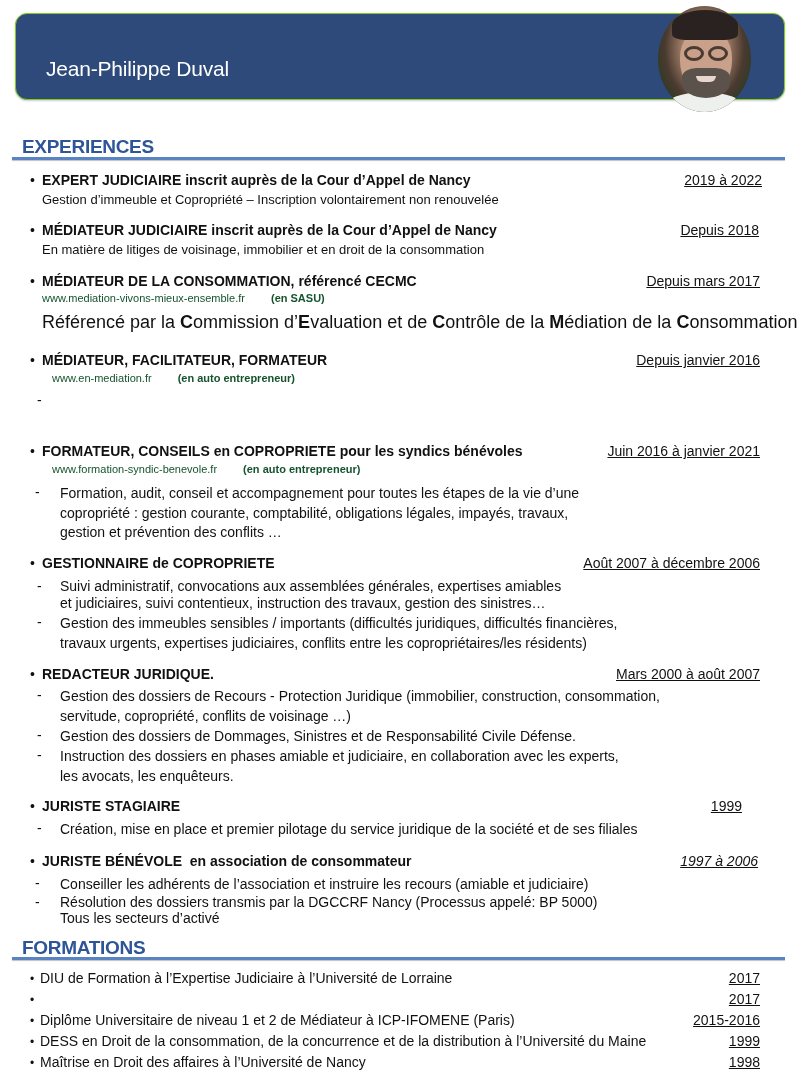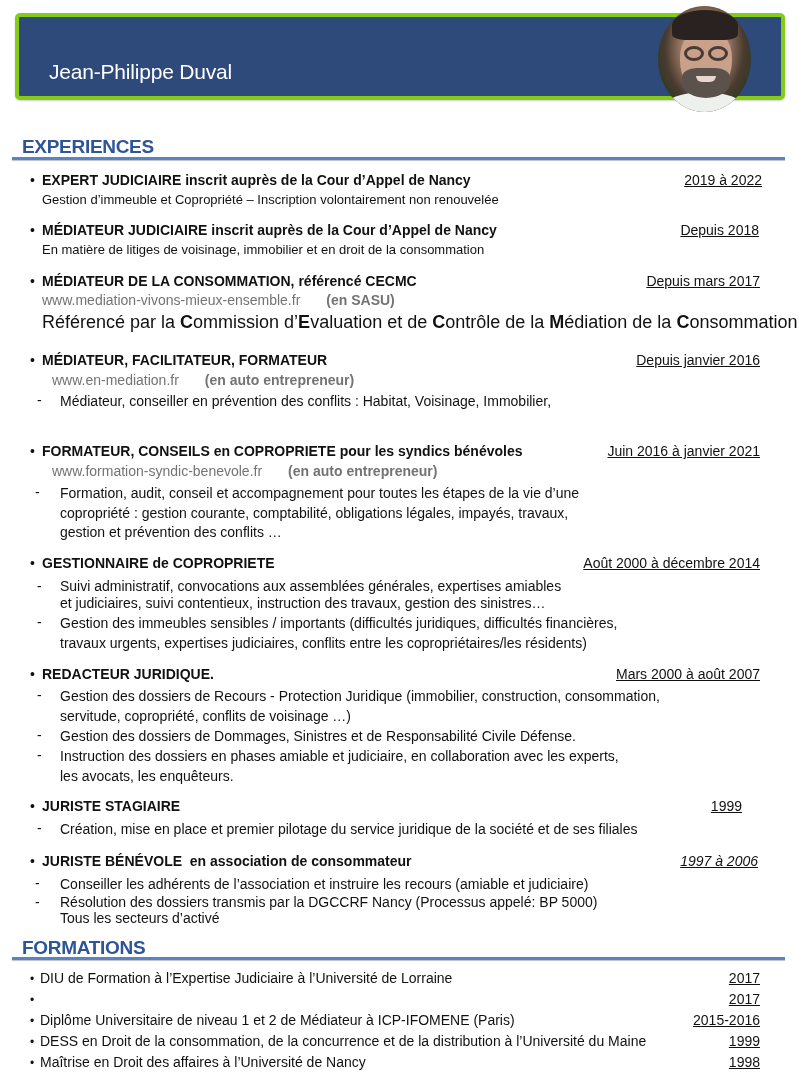--- a/index.html
+++ b/index.html
@@ -1,22 +1,22 @@
 <!DOCTYPE html>
 <html><head>
   <meta charset="utf-8">
   <style>
     * { box-sizing: border-box; margin: 0; padding: 0; }
     html, body { width: 803px; height: 1080px; background: #ffffff; overflow: hidden; }
     body { font-family: "Liberation Sans", sans-serif; color: #111; position: relative; }
 
     .header {
       position: absolute; left: 15px; top: 13px; width: 770px; height: 87px;
-      background: #2d4a7a; border-radius: 5px;
-      border: 4px solid #84cc16;
+      background: #2d4a7a; border-radius: 12px;
+      border: 1px solid #84cc16;
       box-shadow: 0 1px 2px rgba(0,0,0,0.2);
     }
     .header-name {
       position: absolute; left: 30px; top: 43px;
       color: #ffffff; font-size: 21px; font-weight: normal; letter-spacing: -0.2px;
     }
     .photo {
       position: absolute; left: 658px; top: 6px; width: 93px; height: 106px;
       border-radius: 50%; overflow: hidden;
       background: radial-gradient(ellipse at 50% 40%, #c9a58c 0%, #9c7a64 35%, #4a3a30 60%, #2c3a22 80%, #1d2a18 100%);
@@ -35,21 +35,21 @@
     .section-rule {
       position: absolute; left: 12px; width: 773px; height: 3px; background: #5a83c2;
       box-shadow: 0 1px 1px rgba(0,0,0,0.25);
     }
 
     .row { position: absolute; left: 30px; width: 732px; font-size: 14px; }
     .bullet { position: absolute; left: 0; top: 0; font-size: 14px; }
     .title { position: absolute; left: 12px; top: 0; font-weight: bold; white-space: nowrap; }
     .date { position: absolute; right: 0; top: 0; text-decoration: underline; white-space: nowrap; font-size: 14px; }
     .sub { position: absolute; font-size: 13px; white-space: nowrap; color: #111; }
-    .link-line { position: absolute; font-size: 14px; white-space: nowrap; color: #737373; }
+    .link-line { position: absolute; font-size: 11px; white-space: nowrap; color: #14532d; }
     .link-line .tag { font-weight: bold; margin-left: 26px; }
     .plain { position: absolute; font-size: 18px; white-space: nowrap; }
     .dash { position: absolute; left: 7px; font-size: 14px; }
     .desc { position: absolute; left: 30px; font-size: 14px; line-height: 19.5px; white-space: nowrap; }
 
     .form-row { position: absolute; left: 30px; width: 732px; font-size: 14px; height: 20px; }
     .form-row .bullet { font-size: 12px; top: 2px; }
     .form-row .text { position: absolute; left: 10px; top: 0; white-space: nowrap; }
     .form-row .date { right: 2px; }
   </style>
@@ -100,21 +100,20 @@
 
 <div class="row" style="top:352px;">
   <span class="bullet">•</span>
   <span class="title">MÉDIATEUR, FACILITATEUR, FORMATEUR</span>
   <span class="date" style="right:2px;">Depuis janvier 2016</span>
   <div class="link-line" style="left:22px; top:20px;">
     <span>www.en-mediation.fr</span><span class="tag">(en auto entrepreneur)</span>
   </div>
   <span class="dash" style="top:40px;">-</span>
   <div class="desc" style="top:40px;">
-    <div>Médiateur, conseiller en prévention des conflits : Habitat, Voisinage, Immobilier,</div>
   </div>
 </div>
 
 <div class="row" style="top:443px;">
   <span class="bullet">•</span>
   <span class="title">FORMATEUR, CONSEILS en COPROPRIETE pour les syndics bénévoles</span>
   <span class="date" style="right:2px;">Juin 2016 à janvier 2021</span>
   <div class="link-line" style="left:22px; top:20px;">
     <span>www.formation-syndic-benevole.fr</span><span class="tag">(en auto entrepreneur)</span>
   </div>
@@ -122,21 +121,21 @@
   <div class="desc" style="top:41px;">
     <div>Formation, audit, conseil et accompagnement pour toutes les étapes de la vie d’une</div>
     <div>copropriété : gestion courante, comptabilité, obligations légales, impayés, travaux,</div>
     <div>gestion et prévention des conflits …</div>
   </div>
 </div>
 
 <div class="row" style="top:555px;">
   <span class="bullet">•</span>
   <span class="title">GESTIONNAIRE de COPROPRIETE</span>
-  <span class="date" style="right:2px;">Août 2000 à décembre 2014</span>
+  <span class="date" style="right:2px;">Août 2007 à décembre 2006</span>
   <span class="dash" style="top:23px;">-</span>
   <div class="desc" style="top:23px; line-height:17px;">
     <div>Suivi administratif, convocations aux assemblées générales, expertises amiables</div>
     <div>et judiciaires, suivi contentieux, instruction des travaux, gestion des sinistres…</div>
   </div>
   <span class="dash" style="top:59px;">-</span>
   <div class="desc" style="top:59px;">
     <div>Gestion des immeubles sensibles / importants (difficultés juridiques, difficultés financières,</div>
     <div>travaux urgents, expertises judiciaires, conflits entre les copropriétaires/les résidents)</div>
   </div>

